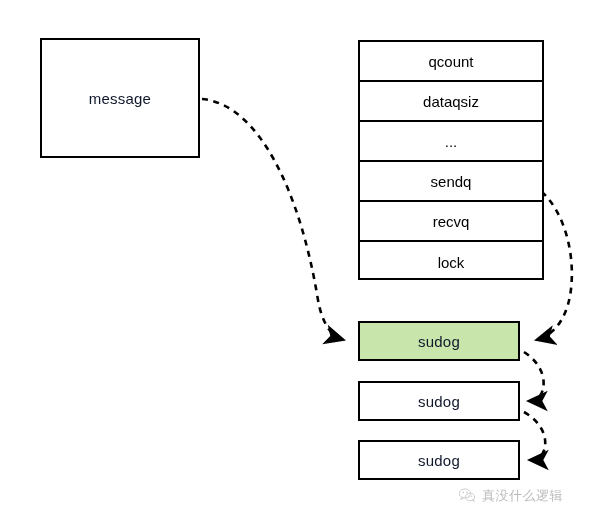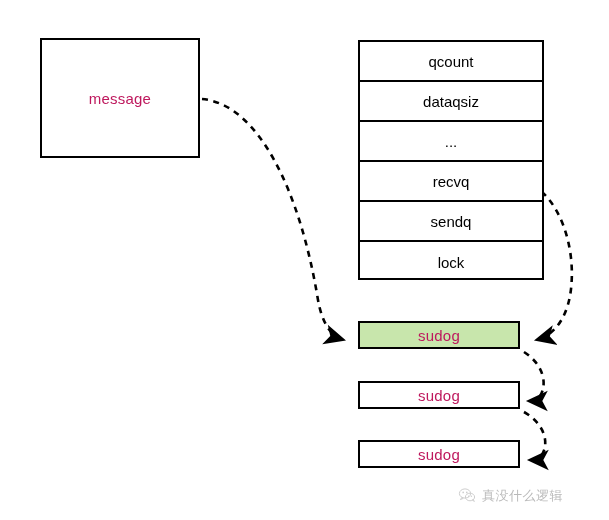--- a/index.html
+++ b/index.html
@@ -18,21 +18,21 @@
     overflow: hidden;
   }
   .box {
     position: absolute;
     box-sizing: border-box;
     border: 2.5px solid #000000;
     background: #ffffff;
     display: flex;
     align-items: center;
     justify-content: center;
-    color: #be185d;
+    color: #0f172a;
     font-size: 15px;
     font-weight: 400;
     letter-spacing: 0.2px;
     line-height: 1;
   }
   .box-green {
     background: #c8e6ac;
   }
   #message-box {
     left: 40px;
@@ -61,21 +61,21 @@
     font-size: 15px;
     color: #000000;
     line-height: 1;
   }
   .struct-row:last-child {
     border-bottom: none;
   }
   .sudog-box {
     left: 358px;
     width: 162px;
-    height: 28px;
+    height: 40px;
   }
   #sudog-0 { top: 321px; }
   #sudog-1 { top: 381px; }
   #sudog-2 { top: 440px; }
 
   #edges {
     position: absolute;
     left: 0;
     top: 0;
     width: 609px;
@@ -126,24 +126,24 @@
     <div class="struct-row">
       <span>qcount</span>
     </div>
     <div class="struct-row">
       <span>dataqsiz</span>
     </div>
     <div class="struct-row">
       <span>...</span>
     </div>
     <div class="struct-row">
-      <span>recvq</span>
+      <span>sendq</span>
     </div>
     <div class="struct-row">
-      <span>sendq</span>
+      <span>recvq</span>
     </div>
     <div class="struct-row">
       <span>lock</span>
     </div>
   </div>
 
   <div class="box sudog-box box-green" id="sudog-0">
     <span>sudog</span>
   </div>
   <div class="box sudog-box" id="sudog-1">

